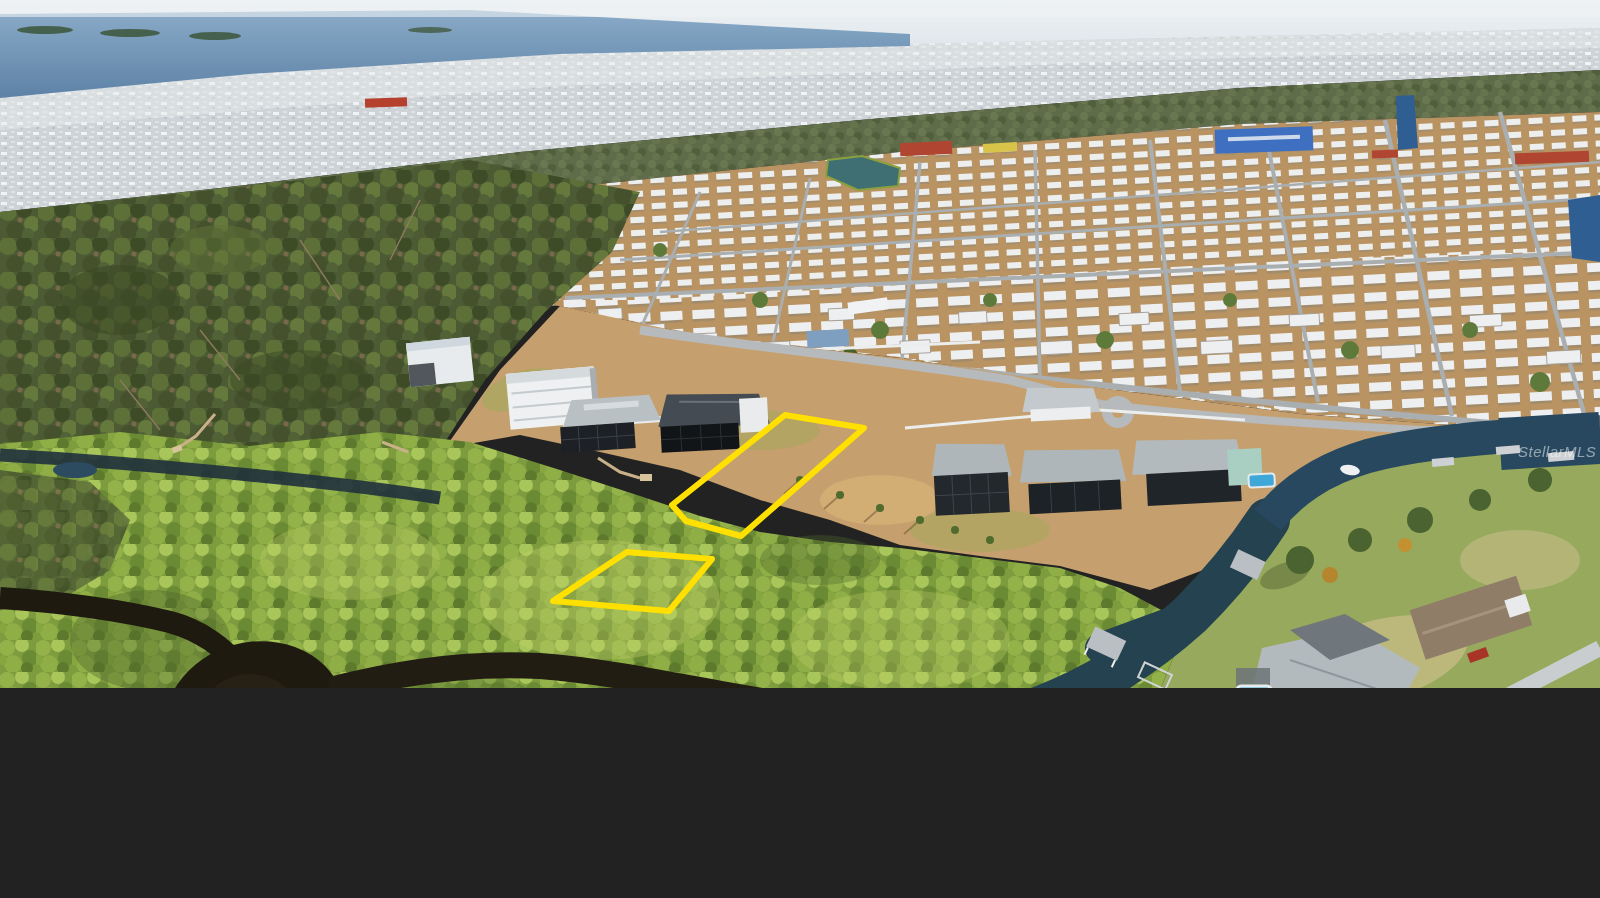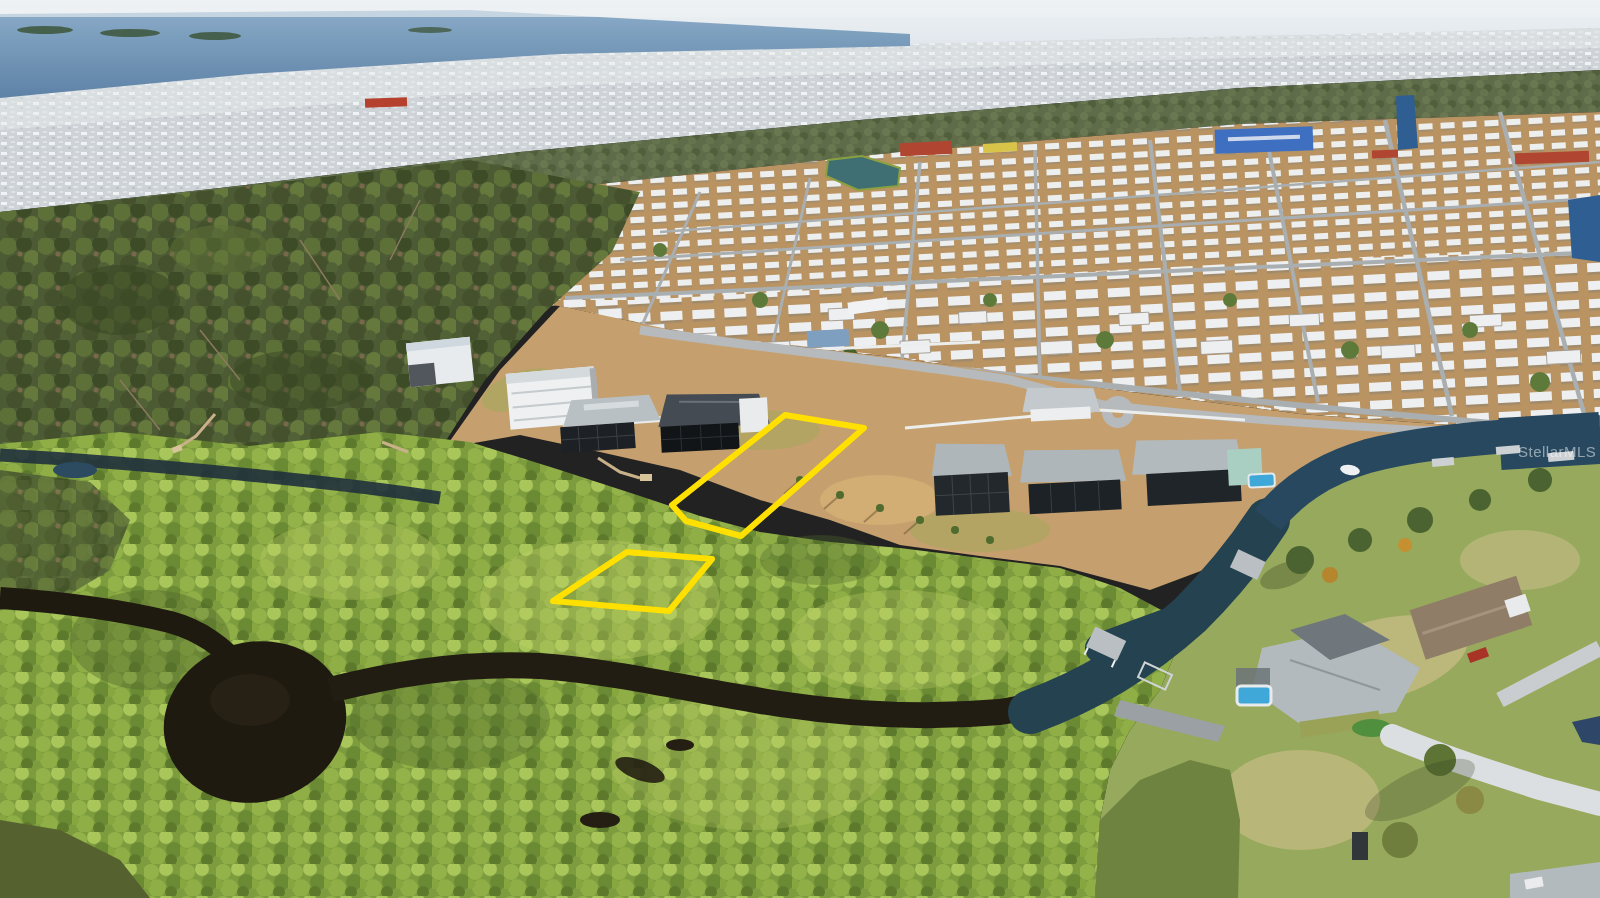--- a/index.html
+++ b/index.html
@@ -1,16 +1,16 @@
 <!DOCTYPE html>
 <html><head>
 <meta charset="utf-8">
 <style>
   html,body{margin:0;padding:0;background:#222;}
-  .stage{position:relative;width:1600px;height:898px;overflow:hidden;font-family:"Liberation Sans",sans-serif;}
+  .stage{position:relative;width:1600px;height:688px;overflow:hidden;font-family:"Liberation Sans",sans-serif;font-style:italic;}
   svg{display:block;}
   .lot{fill:none;stroke:#FFE000;stroke-width:6;stroke-linejoin:round;}
   .street{stroke:#a9aeb1;fill:none;}
   .bh{fill:#edeff0;stroke:#9a9287;stroke-width:.8;}
   .wall{stroke:#eceeee;stroke-width:3;fill:none;}
   .dock{stroke:#c8b089;stroke-width:3;fill:none;}
   .wm{font-size:15px;letter-spacing:.5px;fill:rgba(255,255,255,.5);}
 </style>
 </head>
 <body>

